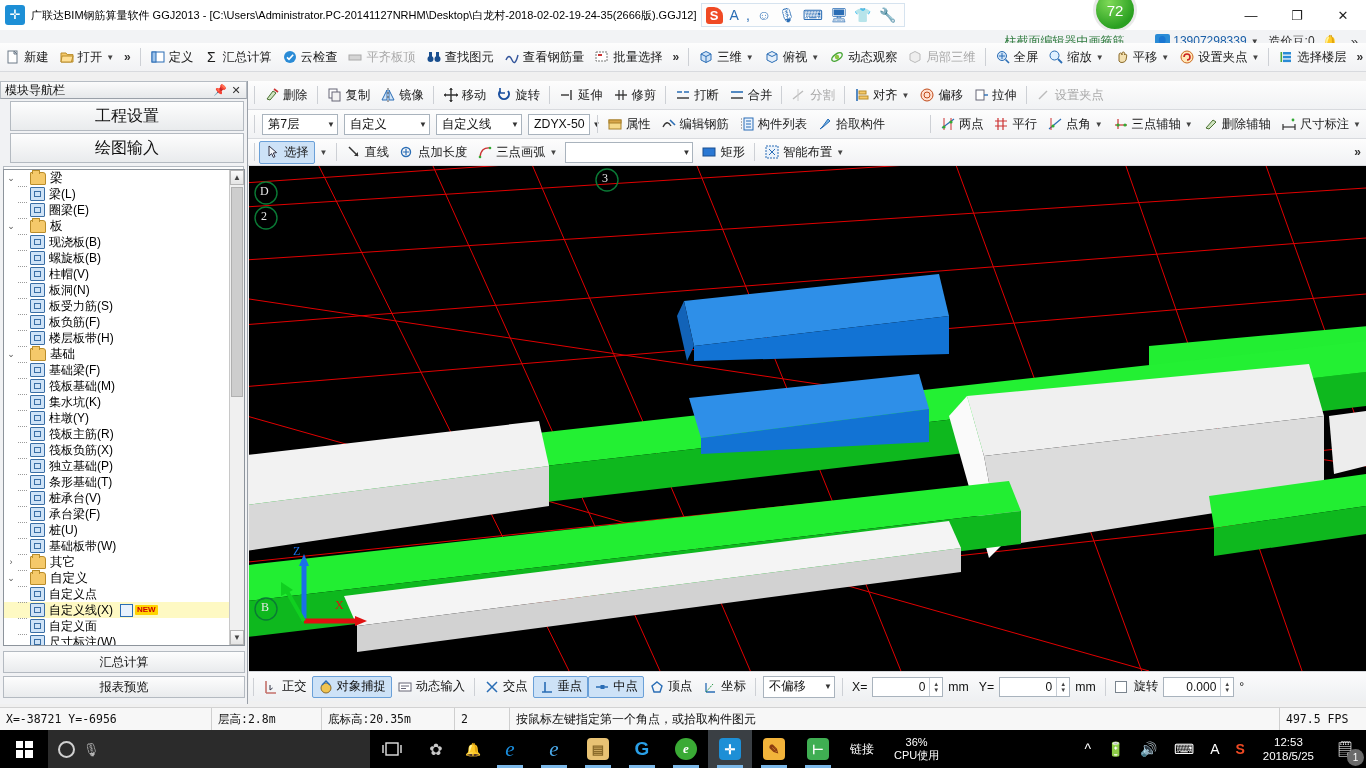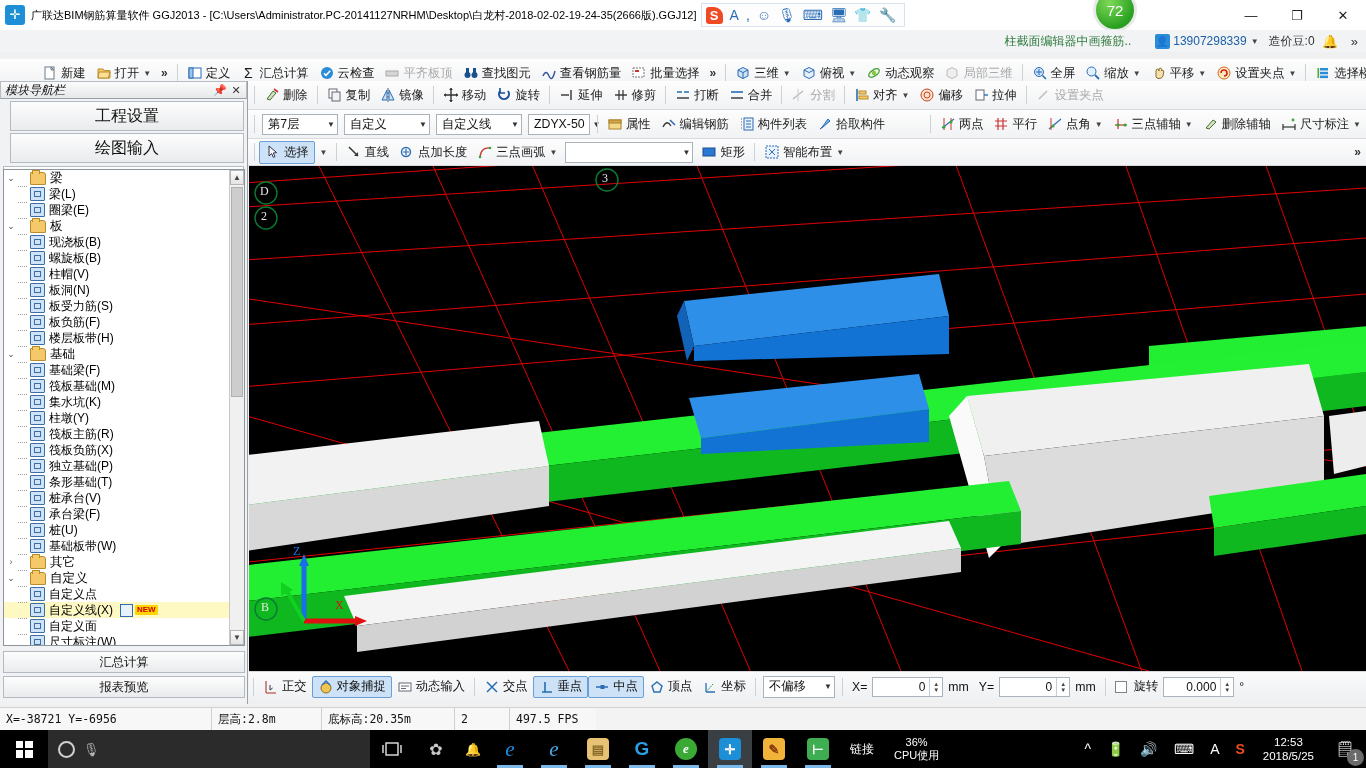--- a/index.html
+++ b/index.html
@@ -73,21 +73,21 @@
   .acct-more { color: #333; margin: 0 8px 0 12px; font-size: 13px; }
 
   
   .toolbar {
     position: absolute; left: 0; width: 1366px;
     background: linear-gradient(#fdfdfd, #f1f2f4);
     border-bottom: 1px solid #d8dade;
     display: flex; align-items: center;
     white-space: nowrap;
   }
-  #tbar1 { top: 59px; height: 29px; padding-left: 37px; }
+  #tbar1 { top: 43px; height: 29px; }
   .tb-item {
     display: inline-flex; align-items: center; gap: 3px;
     padding: 2px 5px; height: 23px; font-size: 12.3px; color: #1b1b1b;
     cursor: default;
   }
   .tb-item.dis { color: #a9a9a9; }
   .tb-ico { width: 16px; height: 16px; display: inline-block; position: relative; flex: 0 0 auto; }
   .caret { font-size: 8px; color: #444; margin-left: 1px; }
   .sep { width: 1px; height: 18px; background: #cdd0d5; margin: 0 4px; flex: 0 0 auto; }
   .chev { color: #333; font-size: 12px; padding: 0 5px; font-weight: bold; }
@@ -110,21 +110,21 @@
   .leftpanel {
     position: absolute; left: 0; top: 81px; width: 248px; height: 623px;
     background: #f1f2f4; border-right: 1px solid #9aa0a8;
   }
   .lp-header {
     height: 18px; background: linear-gradient(#fbfbfb,#e6e8ea);
     border: 1px solid #b6bcc3; border-bottom: 1px solid #9aa0a8;
     display: flex; align-items: center; padding: 0 2px;
     font-size: 12px; color: #111;
   }
-  .lp-header .ttl { flex: 1; padding-left: 2px; font-style: italic; }
+  .lp-header .ttl { flex: 1; padding-left: 2px; }
   .lp-header .hbtn { width: 16px; text-align: center; color: #333; font-size: 11px; }
   .lp-btn {
     height: 30px; margin: 2px 3px 0 10px;
     background: linear-gradient(#fdfdfd,#e9ebed);
     border: 1px solid #b4bac1;
     display: flex; align-items: center; justify-content: center;
     font-size: 16px; color: #111;
   }
   .lp-toolrow {
     height: 26px; margin: 3px 3px 0 3px;
@@ -1212,20 +1212,21 @@
       </span>
       <span>°</span>
     </span>
   </div>
 
   <div class="statusbar">
     <div class="sb-cell" style="width:212px">X=-38721  Y=-6956</div>
     <div class="sb-cell" style="width:110px">层高:2.8m</div>
     <div class="sb-cell" style="width:133px">底标高:20.35m</div>
     <div class="sb-cell" style="width:55px">2</div>
+    <div class="sb-cell" style="flex:1;font-family:'Liberation Sans',sans-serif;font-size:12px">按鼠标左键指定第一个角点，或拾取构件图元</div>
     <div class="sb-cell" style="width:86px;border-right:0">497.5 FPS</div>
   </div>
 
   <div class="taskbar">
     <div class="tb-start">
       <span class="winlogo">
           <i></i>
           <i></i>
           <i></i>
           <i></i>

